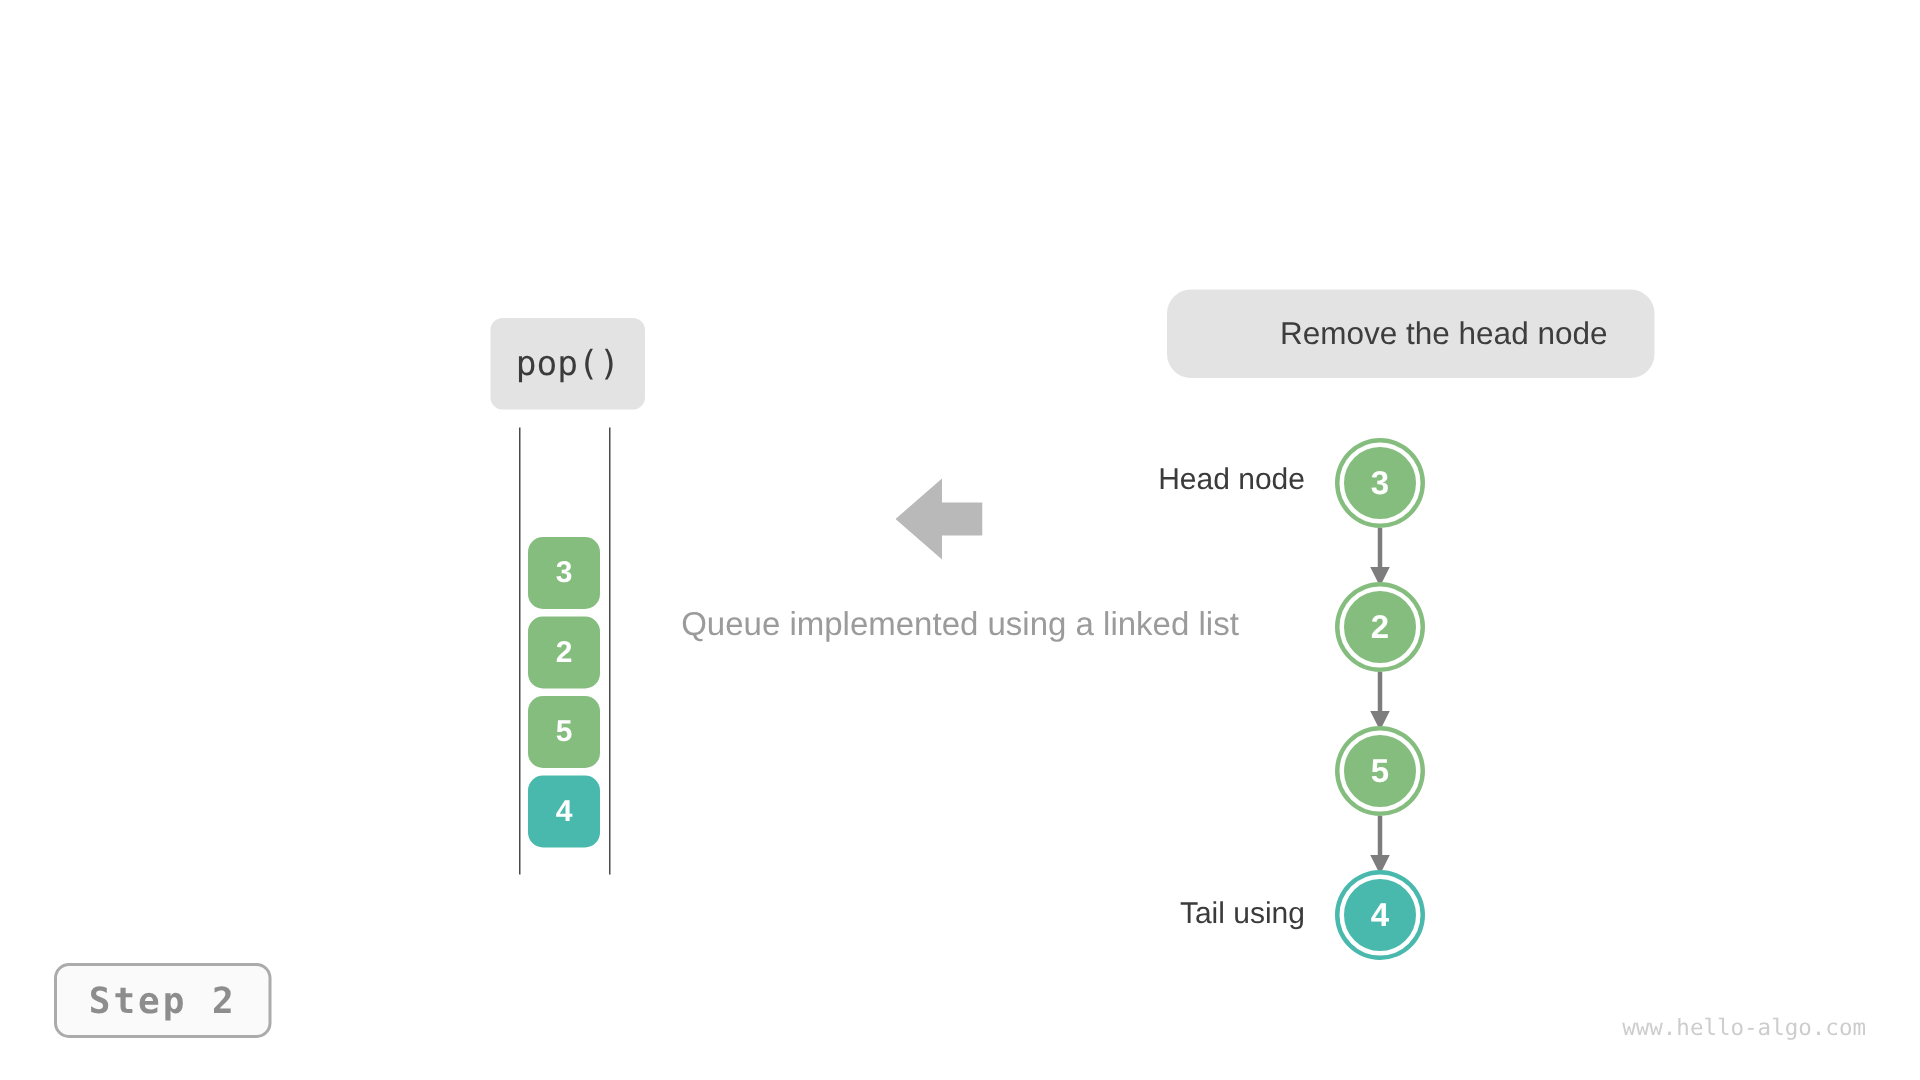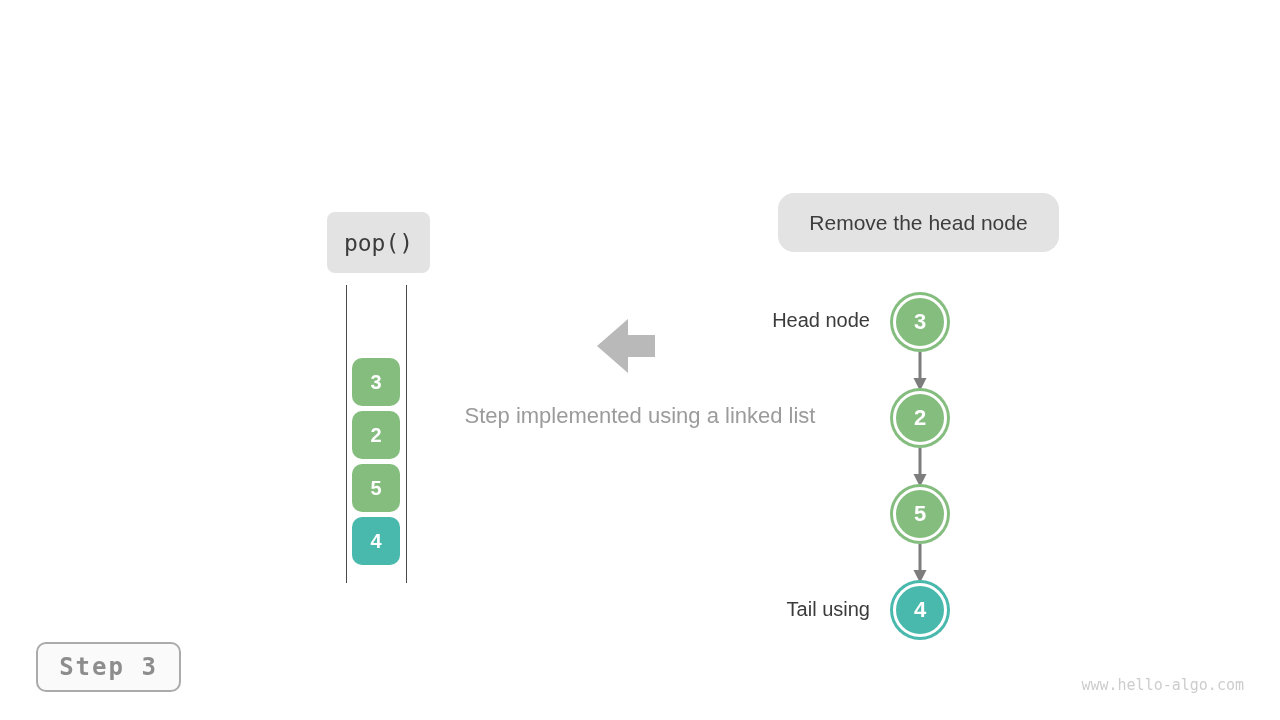--- a/index.html
+++ b/index.html
@@ -15,21 +15,21 @@
   .badge{
     position:absolute;background:var(--badge-bg);display:flex;align-items:center;justify-content:center;
     color:var(--text-dark);
   }
   .pop-box{
     left:327px;top:212px;width:103px;height:61px;border-radius:8px;
     font-family:"DejaVu Sans Mono",monospace;font-size:23px;
   }
   .callout{
     left:778px;top:193px;width:281px;height:59px;border-radius:16px;
-    font-size:21px;color:#3d3d3d;
+    font-size:21px;color:#3d3d3d;padding-left:44px;
   }
   .queue-rails{
     position:absolute;left:346px;top:285px;width:61px;height:298px;box-sizing:border-box;
     border-left:1.5px solid var(--rail-gray);border-right:1.5px solid var(--rail-gray);
   }
   .qitem{
     position:absolute;left:352px;width:48px;height:48px;border-radius:10px;
     background:var(--c);color:#fff;font-weight:bold;font-size:20px;
     display:flex;align-items:center;justify-content:center;
   }
@@ -82,21 +82,21 @@
 
   <div class="qitem q0" style="--c: #85bd7f;">3</div>
   <div class="qitem q1" style="--c: #85bd7f;">2</div>
   <div class="qitem q2" style="--c: #85bd7f;">5</div>
   <div class="qitem q3" style="--c: #4ab9ad;">4</div>
 
   <svg class="block-arrow" width="58" height="58" viewBox="0 0 58 58">
     <polygon points="0,29 31,2 31,18 58,18 58,40 31,40 31,56"></polygon>
   </svg>
 
-  <div class="caption">Step implemented using a linked list</div>
+  <div class="caption">Queue implemented using a linked list</div>
 
   <div class="side-label head-label">Head node</div>
   <div class="side-label tail-label">Tail using</div>
 
   <div class="node-circle n0" style="--c: #85bd7f;">3</div>
   <svg class="link-arrow a0" width="16" height="40" viewBox="0 0 16 40">
     <line x1="8" y1="0" x2="8" y2="27"></line>
     <polygon points="1.5,26 14.5,26 8,39"></polygon>
   </svg>
   <div class="node-circle n1" style="--c: #85bd7f;">2</div>
@@ -104,16 +104,16 @@
     <line x1="8" y1="0" x2="8" y2="27"></line>
     <polygon points="1.5,26 14.5,26 8,39"></polygon>
   </svg>
   <div class="node-circle n2" style="--c: #85bd7f;">5</div>
   <svg class="link-arrow a2" width="16" height="40" viewBox="0 0 16 40">
     <line x1="8" y1="0" x2="8" y2="27"></line>
     <polygon points="1.5,26 14.5,26 8,39"></polygon>
   </svg>
   <div class="node-circle n3" style="--c: #4ab9ad;">4</div>
 
-  <div class="step-badge">Step 3</div>
+  <div class="step-badge">Step 2</div>
 
   <div class="watermark">www.hello-algo.com</div>
 </div>
 
 </body></html>

